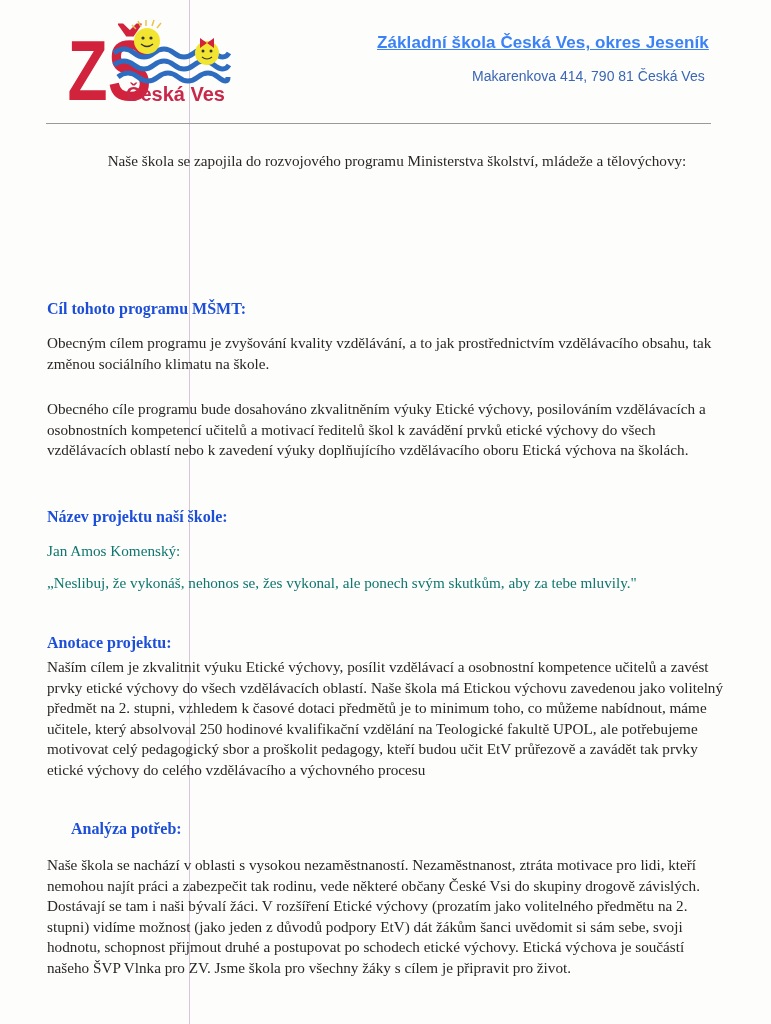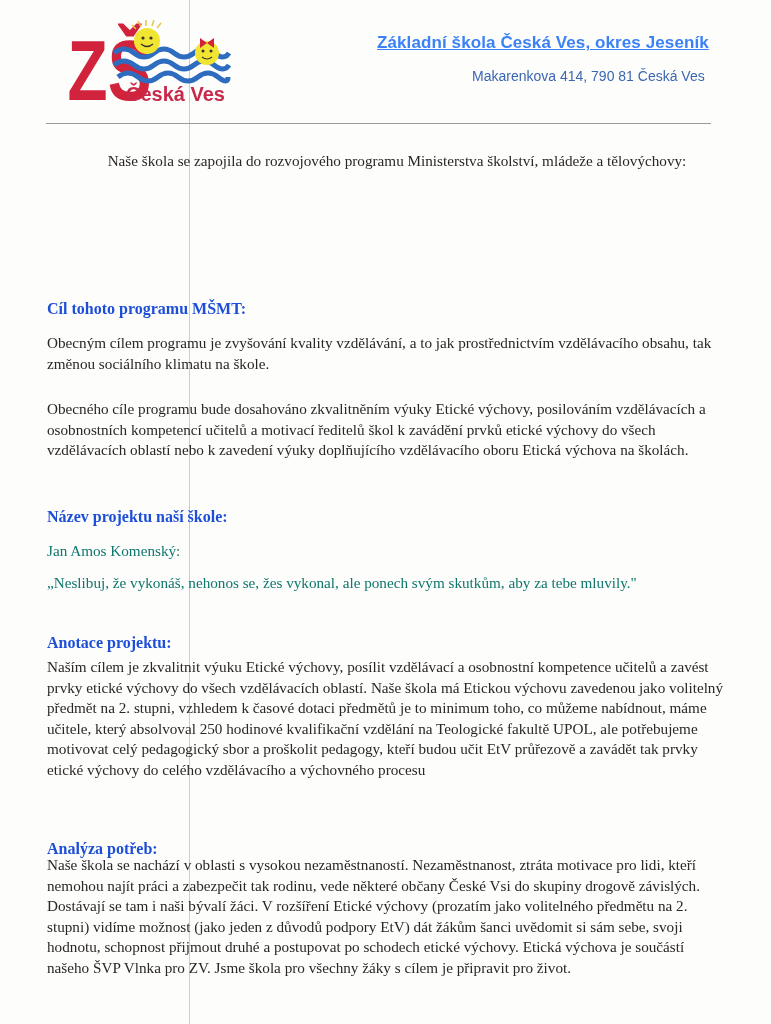--- a/index.html
+++ b/index.html
@@ -92,14 +92,14 @@
 <div class="text" style="top:333px;">Obecným cílem programu je zvyšování kvality vzdělávání, a to jak prostřednictvím vzdělávacího obsahu, tak změnou sociálního klimatu na škole.</div>
 <div class="text" style="top:384px;margin-top:15px;">Obecného cíle programu bude dosahováno zkvalitněním výuky Etické výchovy, posilováním vzdělávacích a osobnostních kompetencí učitelů a motivací ředitelů škol k zavádění prvků etické výchovy do všech vzdělávacích oblastí nebo k zavedení výuky doplňujícího vzdělávacího oboru Etická výchova na školách.</div>
 
 <div class="heading" style="top:508px;">Název projektu naší škole:</div>
 <div class="text pink" style="top:541px;">Jan Amos Komenský:</div>
 <div class="text pink" style="top:573px; width:700px;">„Neslibuj, že vykonáš, nehonos se, žes vykonal, ale ponech svým skutkům, aby za tebe mluvily."</div>
 
 <div class="heading" style="top:624px;margin-top:10px;">Anotace projektu:</div>
 <div class="text" style="top:657px;">Naším cílem je zkvalitnit výuku Etické výchovy, posílit vzdělávací a osobnostní kompetence učitelů a zavést prvky etické výchovy do všech vzdělávacích oblastí. Naše škola má Etickou výchovu zavedenou jako volitelný předmět na 2. stupni, vzhledem k časové dotaci předmětů je to minimum toho, co můžeme nabídnout, máme učitele, který absolvoval 250 hodinové kvalifikační vzdělání na Teologické fakultě UPOL, ale potřebujeme motivovat celý pedagogický sbor a proškolit pedagogy, kteří budou učit EtV průřezově a zavádět tak prvky etické výchovy do celého vzdělávacího a výchovného procesu</div>
 
-<div class="heading" style="top:840px;">Analýza potřeb:</div>
+<div class="heading" style="top:820px;margin-left:24px;">Analýza potřeb:</div>
 <div class="text" style="top:855px;">Naše škola se nachází v oblasti s vysokou nezaměstnaností. Nezaměstnanost, ztráta motivace pro lidi, kteří nemohou najít práci a zabezpečit tak rodinu, vede některé občany České Vsi do skupiny drogově závislých. Dostávají se tam i naši bývalí žáci. V rozšíření Etické výchovy (prozatím jako volitelného předmětu na 2. stupni) vidíme možnost (jako jeden z důvodů podpory EtV) dát žákům šanci uvědomit si sám sebe, svoji hodnotu, schopnost přijmout druhé a postupovat po schodech etické výchovy. Etická výchova je součástí našeho ŠVP Vlnka pro ZV. Jsme škola pro všechny žáky s cílem je připravit pro život.</div>
 
 </body></html>

